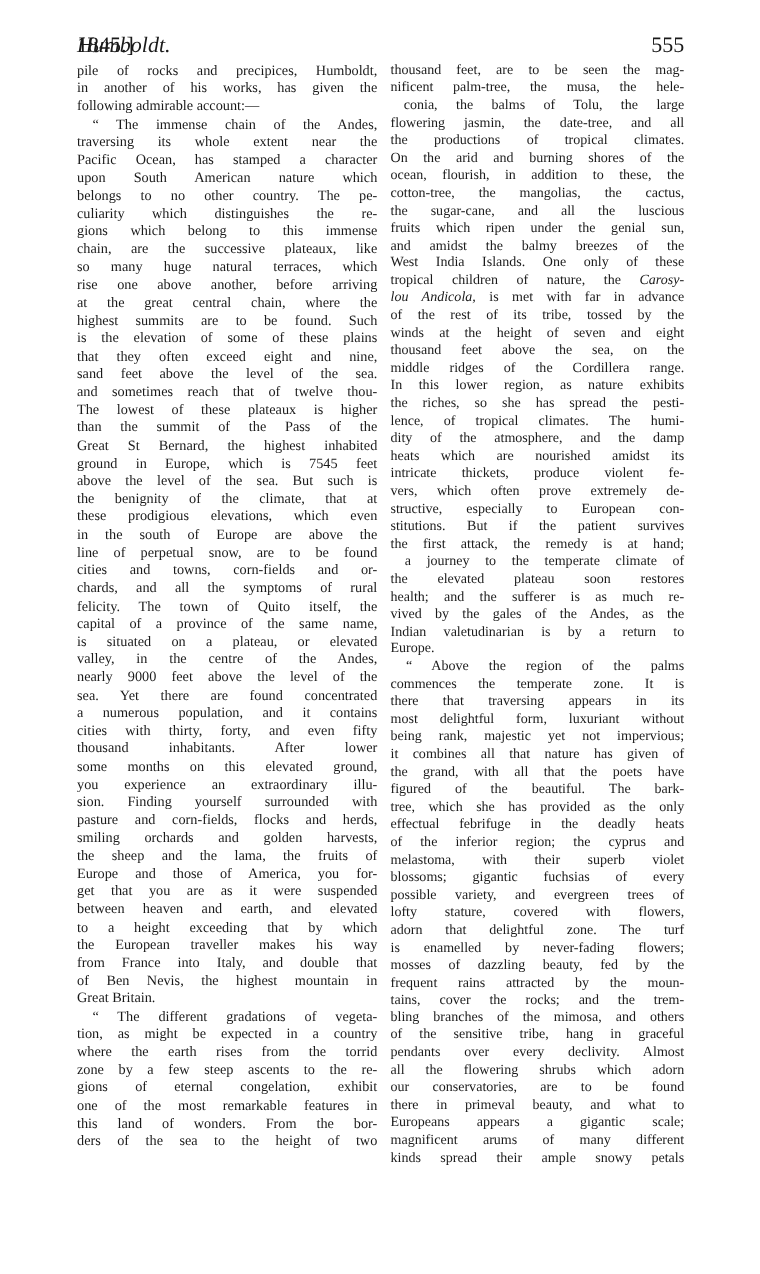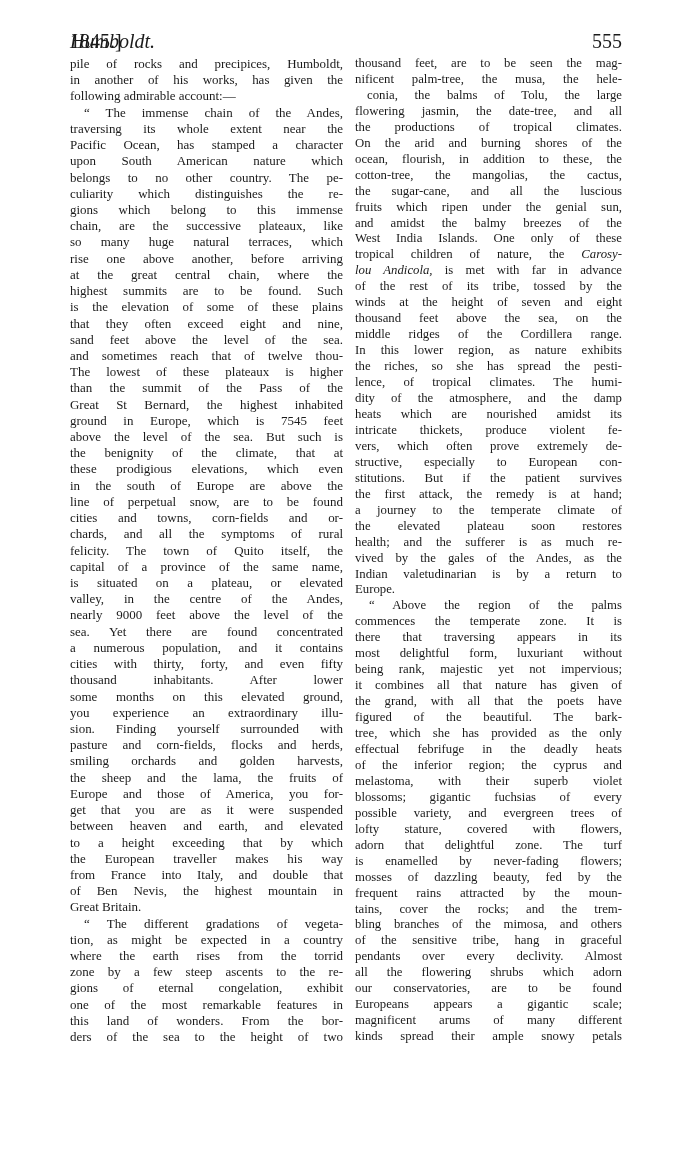--- a/index.html
+++ b/index.html
@@ -115,21 +115,21 @@
       <div class="line" style="height: 15.9683px;">In this lower region, as nature exhibits</div>
       <div class="line" style="height: 15.9683px;">the riches, so she has spread the pesti-</div>
       <div class="line" style="height: 15.9683px;">lence, of tropical climates.  The humi-</div>
       <div class="line" style="height: 15.9683px;">dity of the atmosphere, and the damp</div>
       <div class="line" style="height: 15.9683px;">heats which are nourished amidst its</div>
       <div class="line" style="height: 15.9683px;">intricate thickets, produce violent fe-</div>
       <div class="line" style="height: 15.9683px;">vers, which often prove extremely de-</div>
       <div class="line" style="height: 15.9683px;">structive, especially to European con-</div>
       <div class="line" style="height: 15.9683px;">stitutions.  But if the patient survives</div>
       <div class="line" style="height: 15.9683px;">the first attack, the remedy is at hand;</div>
-      <div class="line" style="height: 15.9683px;">a journey to the temperate climate of</div>
+      <div class="line" style="height: 15.9683px; margin-left: 13px;">a journey to the temperate climate of</div>
       <div class="line" style="height: 15.9683px;">the elevated plateau soon restores</div>
       <div class="line" style="height: 15.9683px;">health; and the sufferer is as much re-</div>
       <div class="line" style="height: 15.9683px;">vived by the gales of the Andes, as the</div>
       <div class="line" style="height: 15.9683px;">Indian valetudinarian is by a return to</div>
       <div class="line last" style="height: 15.9683px;">Europe.</div>
       <div class="line indent" style="height: 15.9683px;">“ Above the region of the palms</div>
       <div class="line" style="height: 15.9683px;">commences the temperate zone.  It is</div>
       <div class="line" style="height: 15.9683px;">there that traversing appears in its</div>
       <div class="line" style="height: 15.9683px;">most delightful form, luxuriant without</div>
       <div class="line" style="height: 15.9683px;">being rank, majestic yet not impervious;</div>
@@ -146,17 +146,18 @@
       <div class="line" style="height: 15.9683px;">adorn that delightful zone.  The turf</div>
       <div class="line" style="height: 15.9683px;">is enamelled by never-fading flowers;</div>
       <div class="line" style="height: 15.9683px;">mosses of dazzling beauty, fed by the</div>
       <div class="line" style="height: 15.9683px;">frequent rains attracted by the moun-</div>
       <div class="line" style="height: 15.9683px;">tains, cover the rocks; and the trem-</div>
       <div class="line" style="height: 15.9683px;">bling branches of the mimosa, and others</div>
       <div class="line" style="height: 15.9683px;">of the sensitive tribe, hang in graceful</div>
       <div class="line" style="height: 15.9683px;">pendants over every declivity.  Almost</div>
       <div class="line" style="height: 15.9683px;">all the flowering shrubs which adorn</div>
       <div class="line" style="height: 15.9683px;">our conservatories, are to be found</div>
+      <div class="line" style="height: 15.9683px;">there in primeval beauty, and what to</div>
       <div class="line" style="height: 15.9683px;">Europeans appears a gigantic scale;</div>
       <div class="line" style="height: 15.9683px;">magnificent arums of many different</div>
       <div class="line" style="height: 15.9683px;">kinds spread their ample snowy petals</div>
     </div>
 </div>
 
 </body></html>

